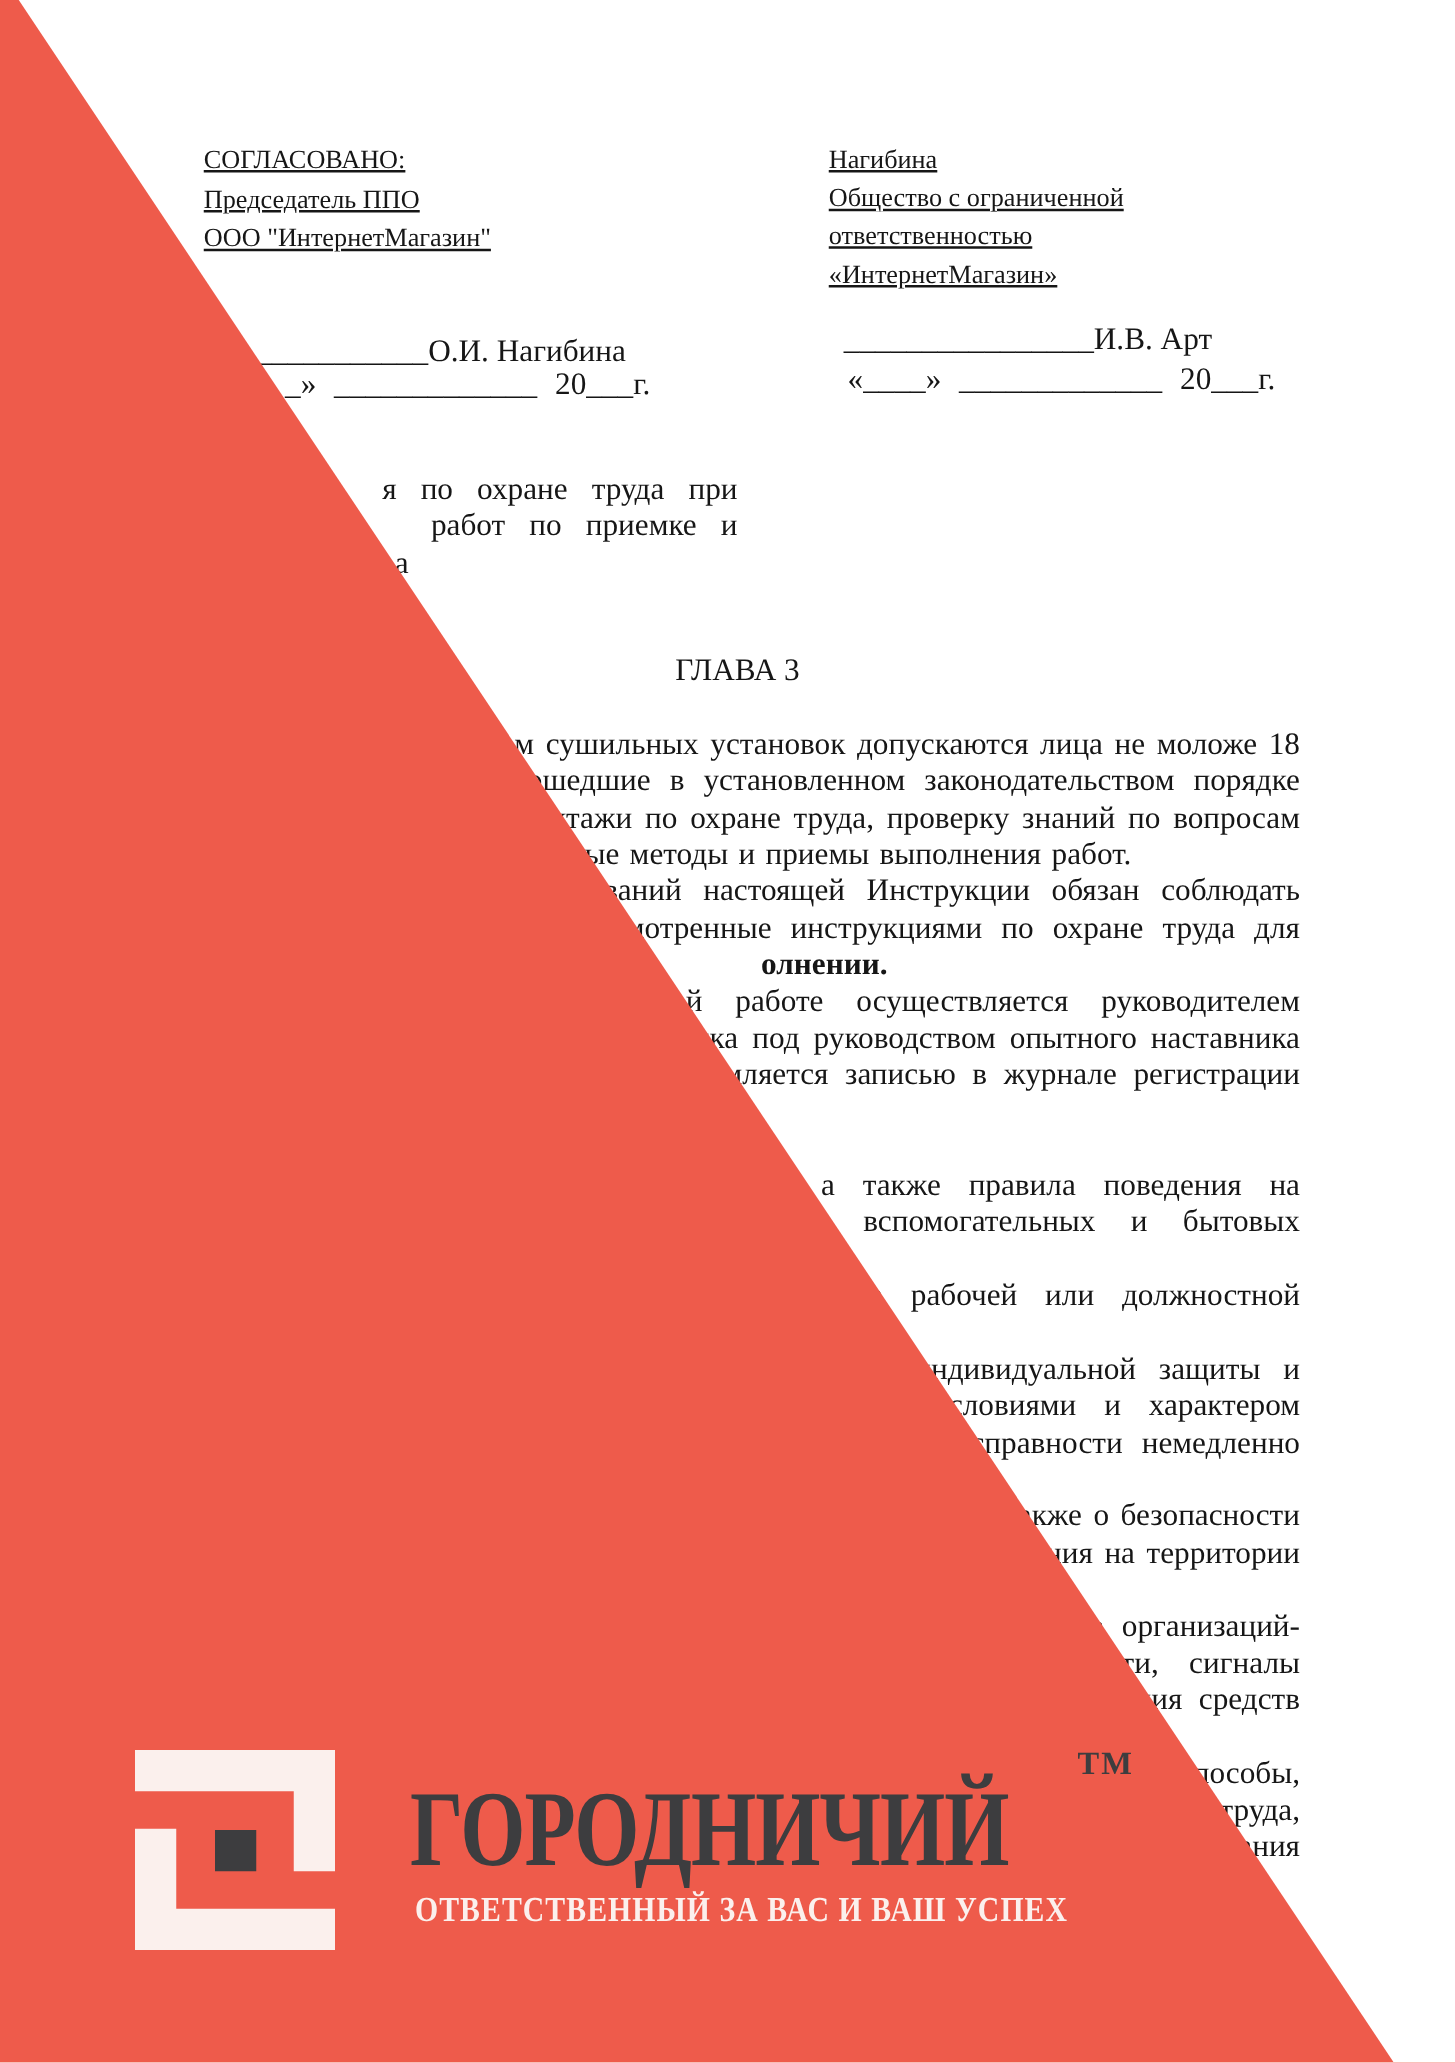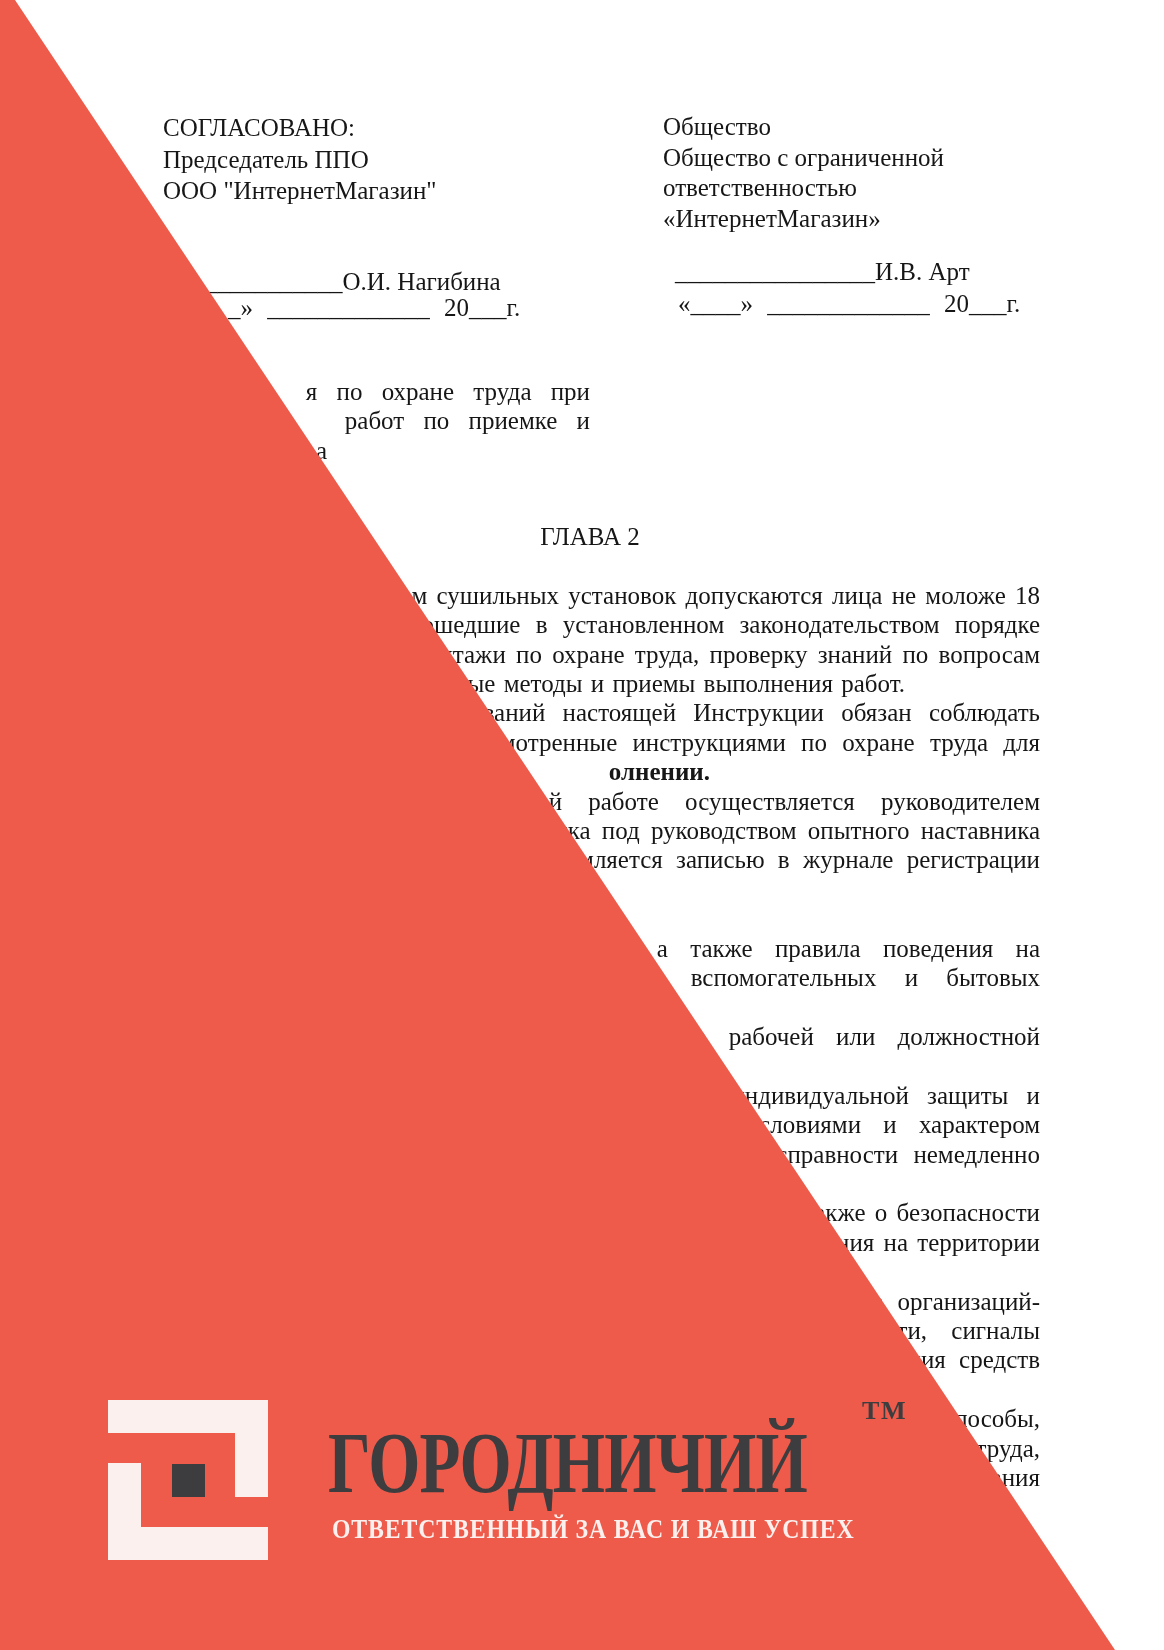--- a/index.html
+++ b/index.html
@@ -12,21 +12,21 @@
   html,body{margin:0;padding:0;}
   .page{
     position:relative;
     width:1164px;height:1650px;
     background:var(--page-bg);
     overflow:hidden;
     font-family:"Liberation Serif","DejaVu Serif",serif;
     color:var(--doc-text);
   }
   .doc{position:absolute;inset:0;z-index:1;}
-  .hdr-block{position:absolute;font-size:25px;}
+  .hdr-block{position:absolute;font-size:21px;text-decoration:underline;}
   .hdr-left{left:163px;top:112px;line-height:31.5px;}
   .hdr-right{left:663px;top:112px;line-height:30.6px;}
   .abs-line{position:absolute;font-size:25px;white-space:pre;}
   .sig-left{left:205px;top:258px;margin-top:10px;}
   .date-left{left:228px;top:294px;word-spacing:8px;}
   .sig-right{left:663px;top:258px;margin-left:12px;}
   .date-right{left:678px;top:290px;word-spacing:8px;}
   .chapter{
     position:absolute;left:140px;top:522px;width:900px;
     text-align:center;font-size:25px;line-height:29.4px;
@@ -79,41 +79,41 @@
 
     <div class="hdr-block hdr-left">
 
     <div>СОГЛАСОВАНО:</div>
         <div>Председатель ППО</div>
         <div>ООО "ИнтернетМагазин"</div>
       </div>
 
     <div class="hdr-block hdr-right">
 
-        <div>Общество</div>
+        <div>Нагибина</div>
         <div>Общество с ограниченной</div>
         <div>ответственностью</div>
         <div>«ИнтернетМагазин»</div>
       </div>
 
     <div class="abs-line sig-left">___________О.И. Нагибина</div>
     <div class="abs-line date-left">_» _____________ 20___г.</div>
 
     <div class="abs-line sig-right">________________И.В. Арт</div>
     <div class="abs-line date-right">«____» _____________ 20___г.</div>
 
     <div>
 
     <div class="frag" style="top: 379px; right: 574px; word-spacing: 13px;">я по охране труда при</div>
         <div class="frag" style="top: 408px; right: 574px; word-spacing: 13px;">работ по приемке и</div>
         <div class="frag" style="top: 438px; right: 837px;">а</div>
       </div>
 
     <div class="chapter">
-      <div>ГЛАВА 2</div>
+      <div>ГЛАВА 3</div>
     </div>
 
     <div>
 
     <div class="frag" style="top: 583px; word-spacing: 3px;">ором сушильных установок допускаются лица не моложе 18</div>
         <div class="frag" style="top: 612px; word-spacing: 9px;">прошедшие в установленном законодательством порядке</div>
         <div class="frag" style="top: 642px; word-spacing: 4px;">структажи по охране труда, проверку знаний по вопросам</div>
         <div class="frag" style="top: 671px; right: 259px; word-spacing: 2px;">зопасные методы и приемы выполнения работ.</div>
         <div class="frag" style="top: 700px; word-spacing: 11px;">ебований настоящей Инструкции обязан соблюдать</div>
         <div class="frag" style="top: 730px; word-spacing: 9px;">едусмотренные инструкциями по охране труда для</div>

